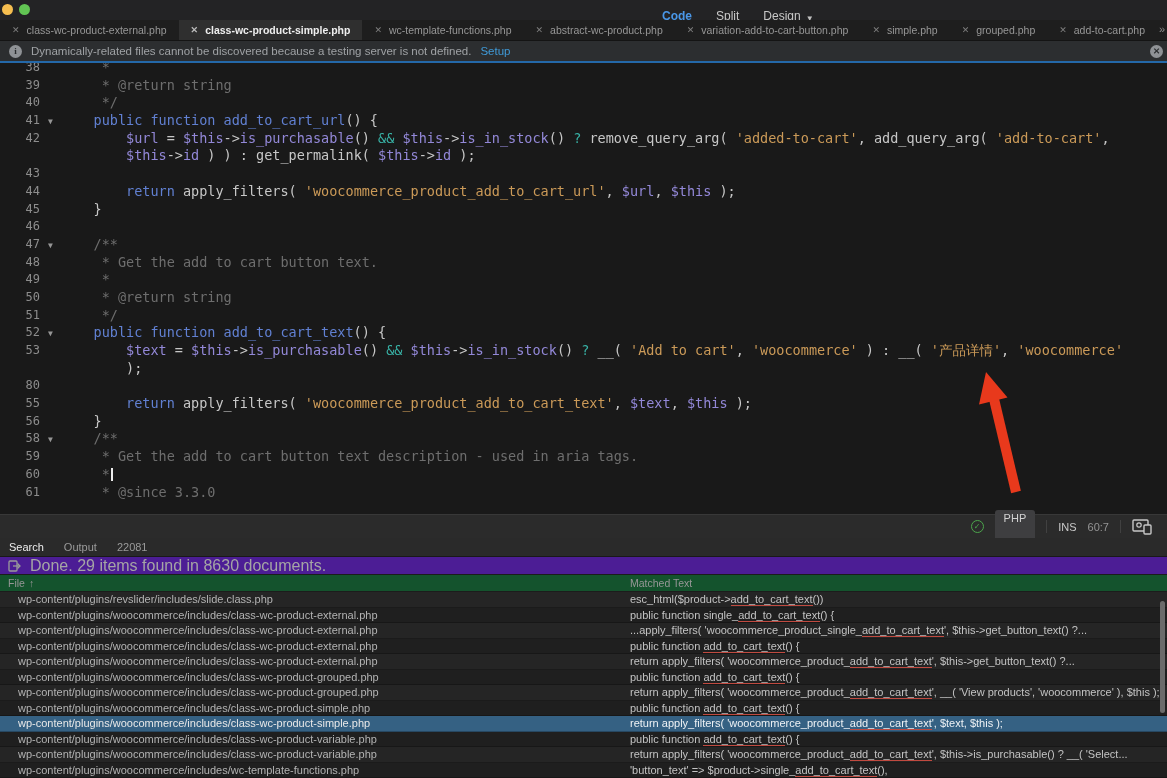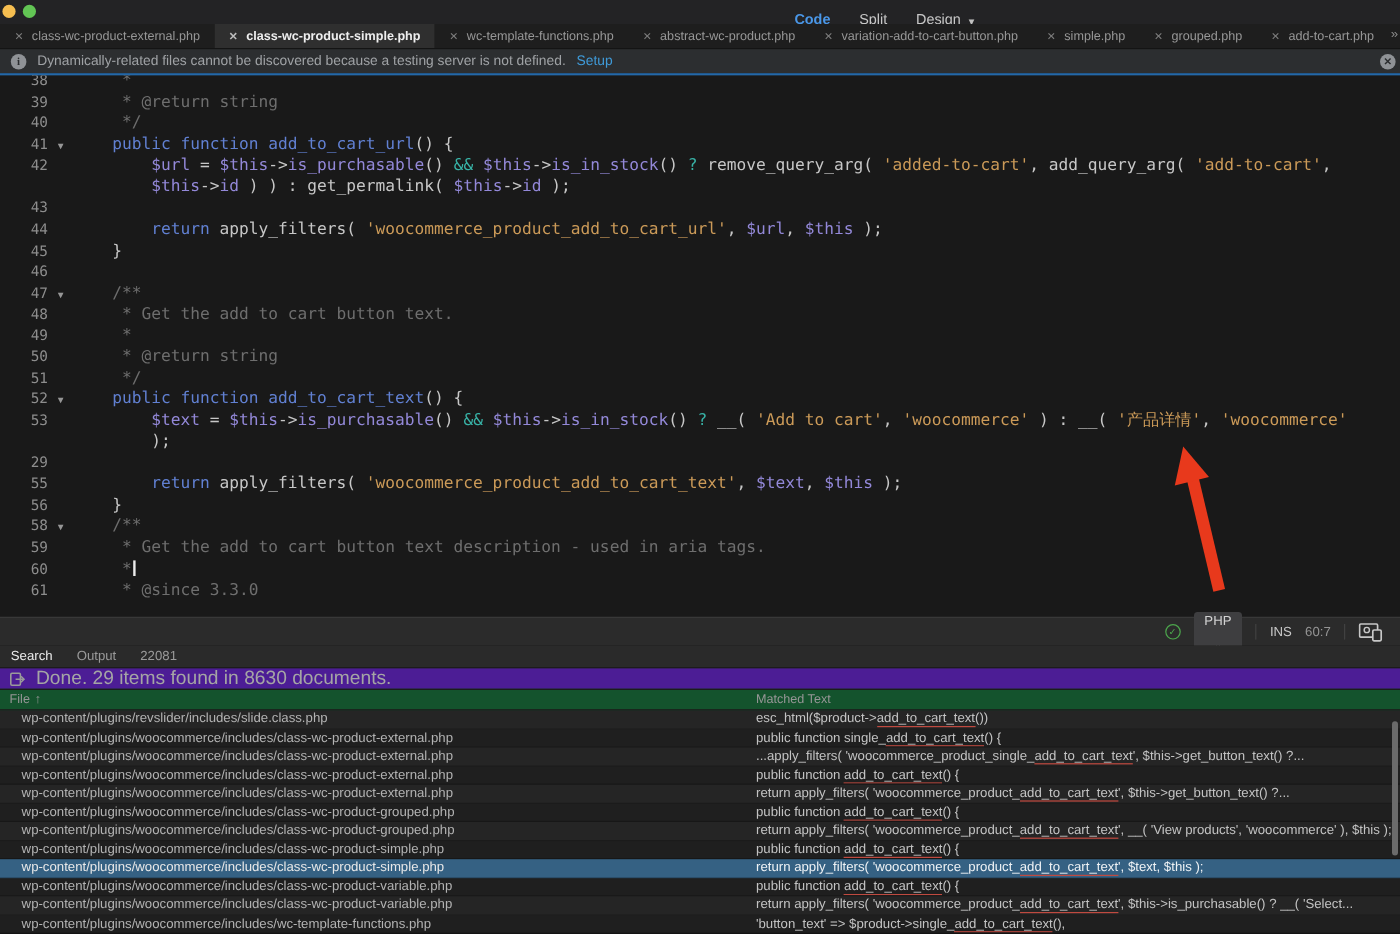--- a/index.html
+++ b/index.html
@@ -231,21 +231,21 @@
           <span class="lnum">53</span>
           <span class="fold"></span>
           <span class="ltext"><span class="tk-pln">        </span><span class="tk-var">$text</span><span class="tk-pln"> = </span><span class="tk-var">$this</span><span class="tk-pln">-&gt;</span><span class="tk-var">is_purchasable</span><span class="tk-pln">() </span><span class="tk-op">&amp;&amp;</span><span class="tk-pln"> </span><span class="tk-var">$this</span><span class="tk-pln">-&gt;</span><span class="tk-var">is_in_stock</span><span class="tk-pln">() </span><span class="tk-op">?</span><span class="tk-pln"> __( </span><span class="tk-str">'Add to cart'</span><span class="tk-pln">, </span><span class="tk-str">'woocommerce'</span><span class="tk-pln"> ) : __( </span><span class="tk-str">'产品详情'</span><span class="tk-pln">, </span><span class="tk-str">'woocommerce'</span></span>
         </div>
         <div class="line">
           <span class="lnum"></span>
           <span class="fold"></span>
           <span class="ltext"><span class="tk-pln">        );</span></span>
         </div>
         <div class="line">
-          <span class="lnum">29</span>
+          <span class="lnum">80</span>
           <span class="fold"></span>
           <span class="ltext"></span>
         </div>
         <div class="line">
           <span class="lnum">55</span>
           <span class="fold"></span>
           <span class="ltext"><span class="tk-pln">        </span><span class="tk-kw">return</span><span class="tk-pln"> apply_filters( </span><span class="tk-str">'woocommerce_product_add_to_cart_text'</span><span class="tk-pln">, </span><span class="tk-var">$text</span><span class="tk-pln">, </span><span class="tk-var">$this</span><span class="tk-pln"> );</span></span>
         </div>
         <div class="line">
           <span class="lnum">56</span>

